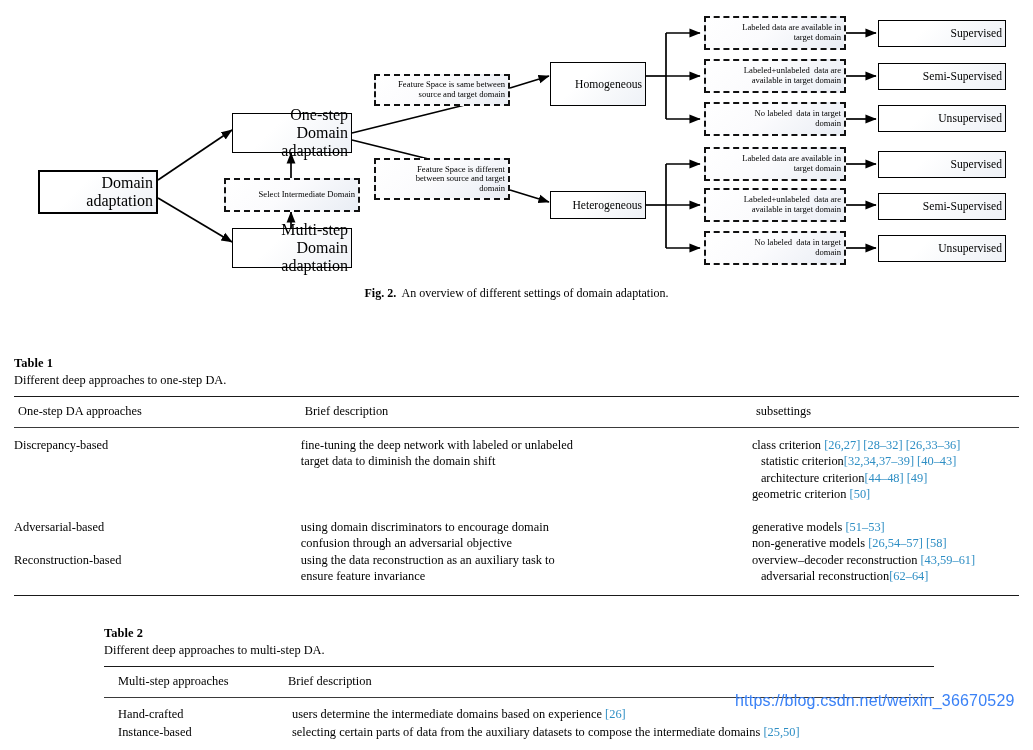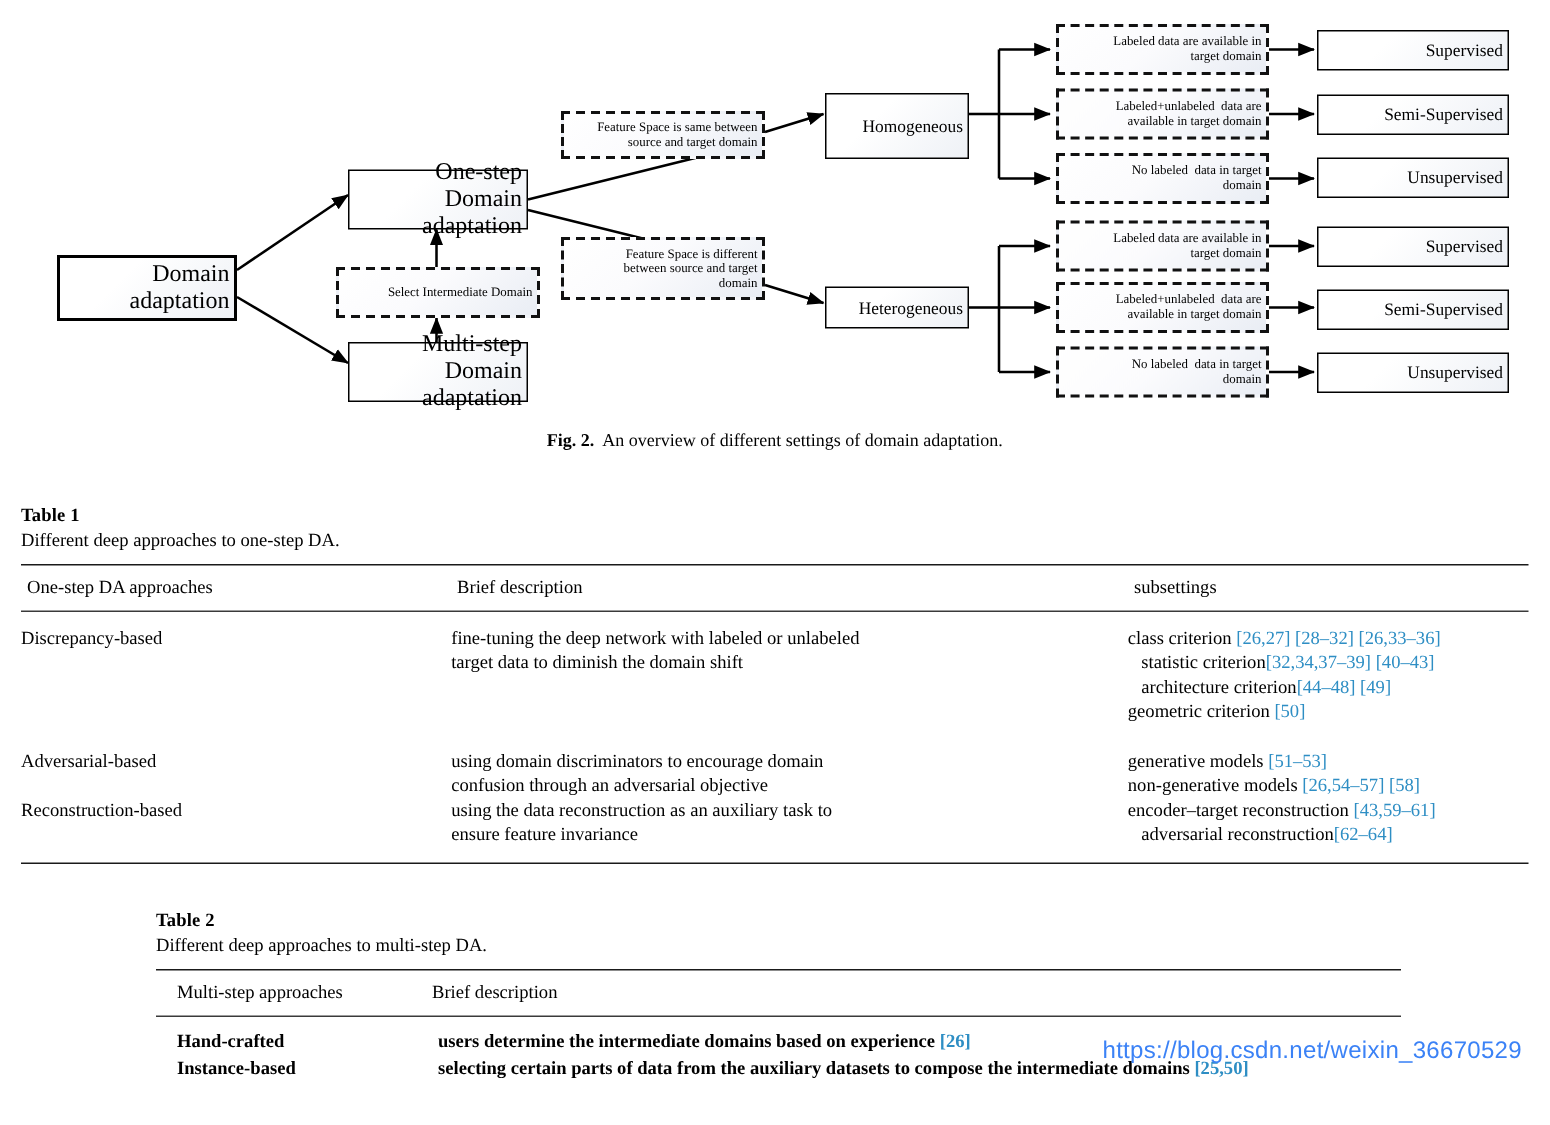--- a/index.html
+++ b/index.html
@@ -64,20 +64,21 @@
     text-align: center;
     font-size: 12px;
     font-family: "Liberation Serif", "DejaVu Serif", serif;
   }
   #fig-caption b { font-weight: bold; }
 
   
   .table-block {
     position: absolute;
     font-family: "Liberation Serif", "DejaVu Serif", serif;
+    margin-top: 20px;
   }
   .tbl-title {
     font-weight: bold;
     font-size: 12.4px;
     letter-spacing: .1px;
   }
   .tbl-sub {
     font-size: 12.4px;
     margin-top: 2px;
   }
@@ -108,21 +109,21 @@
 
   .t1-row td { padding-top: 9px; padding-bottom: 0; padding-left: 4px; }
   .t1-row.first td { padding-top: 9px; }
   .t1-spacer { height: 16px; }
 
   
   #table2 { left: 104px; top: 606px; width: 830px; }
   #t2-head td { padding: 6px 0 7px 14px; font-size: 12.4px; }
   .t2-c1 { width: 156px; }
   .t2-c2 { width: auto; }
-  #t2-body td { padding-top: 2px; padding-left: 14px; font-weight: bold; }
+  #t2-body td { padding-top: 2px; padding-left: 14px; }
   #t2-body tr.first td { padding-top: 8px; }
   #t2-body tr.last td { padding-bottom: 8px; }
 
   
   #watermark {
     position: absolute;
     left: 735px;
     top: 692px;
     font-family: "Liberation Sans", sans-serif;
     font-size: 16px;
@@ -313,21 +314,21 @@
       </td>
     </tr>
 
     <tr class="t1-row">
       <td class="t1-c1">Reconstruction-based</td>
       <td class="t1-c2">
         <span>using the data reconstruction as an auxiliary task to</span><br>
         <span>ensure feature invariance</span>
       </td>
       <td class="t1-c3">
-        <span>encoder–target reconstruction </span><span class="ref">[43,59–61]</span><br>
+        <span>overview–decoder reconstruction </span><span class="ref">[43,59–61]</span><br>
         <span class="indent1">adversarial reconstruction </span><span class="ref">[62–64]</span>
       </td>
     </tr>
   </tbody>
     </table>
 
   <div class="rule-thick" style="margin-top:10px;"></div>
 </div>
 
 <div class="table-block" id="table2">

